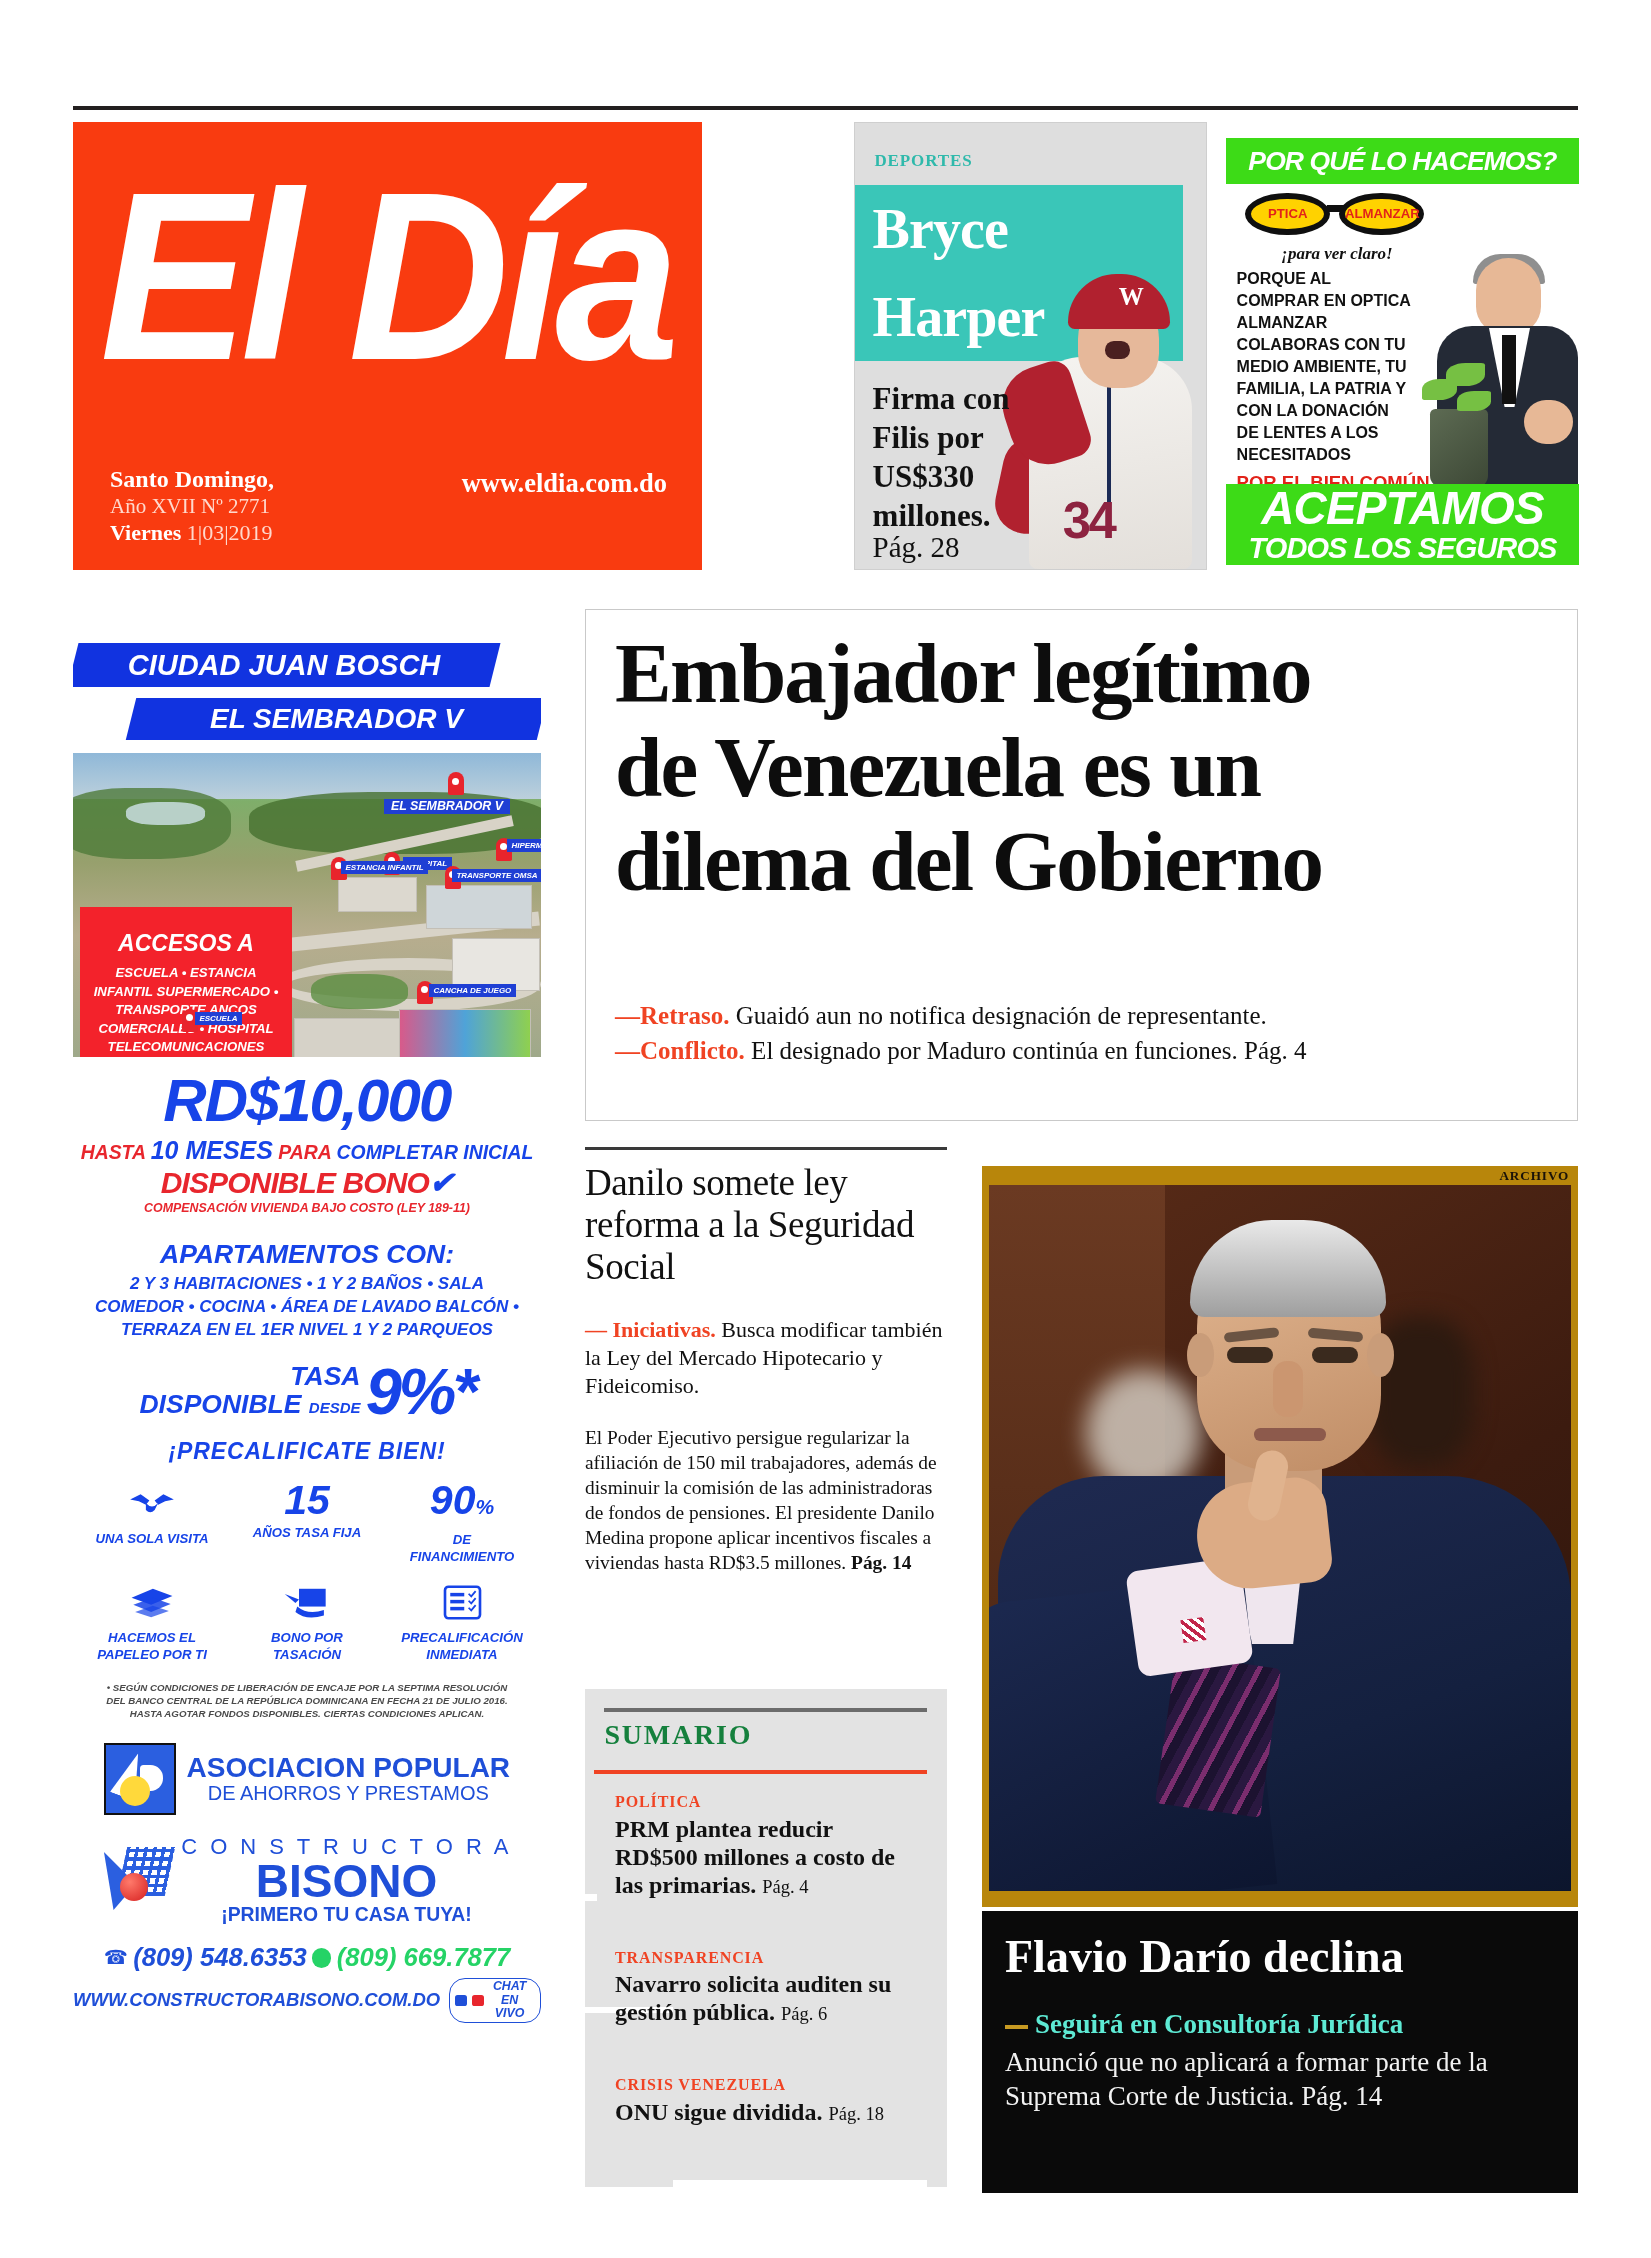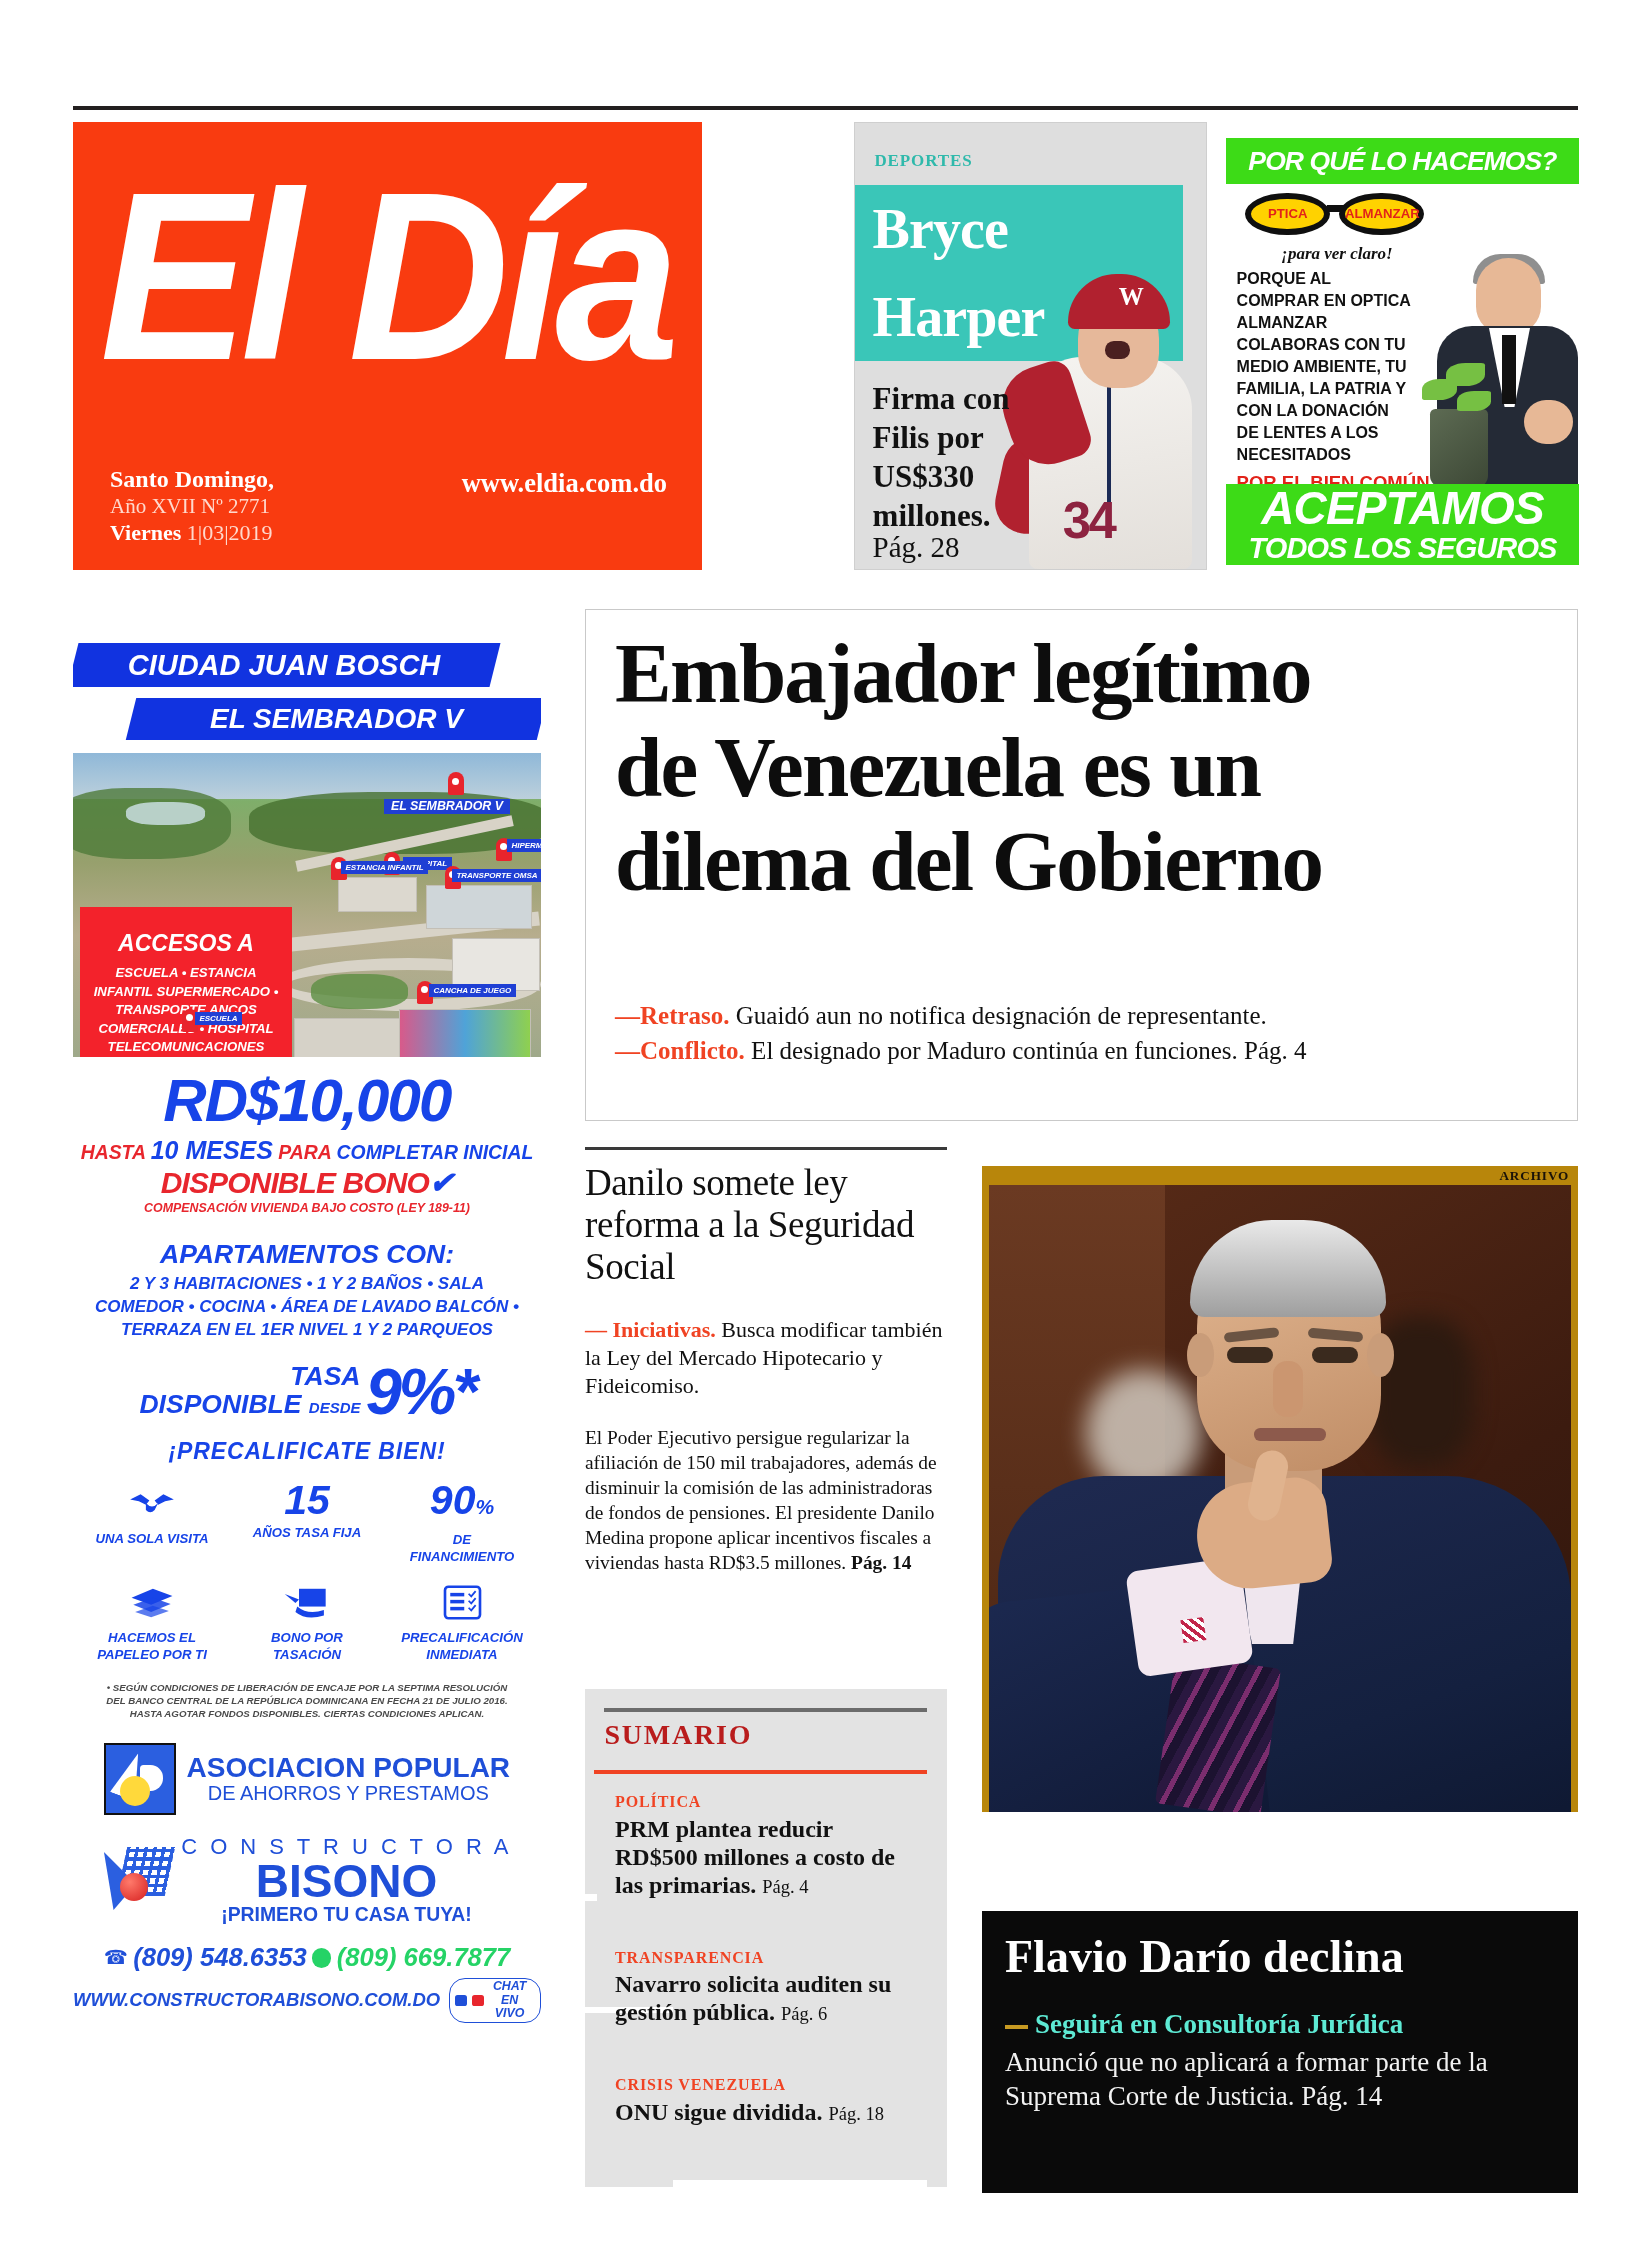--- a/index.html
+++ b/index.html
@@ -293,35 +293,35 @@
   .dan-lede .dash { color:#f04323; font-weight:700; }
   .dan-lede .lbl { color:#f04323; font-weight:700; }
   .dan-body { margin-top:25px; font-family:"Liberation Serif",serif; font-size:19.4px; line-height:25px; color:#111; }
   .dan-body b { font-weight:700; }
 
   
   .sumario { position:absolute; left:585px; top:1689px; width:362px; height:498px; background:#e3e3e3; }
   .sum-top { position:absolute; left:19.4px; top:19.4px; width:323px; height:3.5px; background:#6c6c6c; }
   .sum-title { position:absolute; left:19.4px; top:30px;
                font-family:"Liberation Serif",serif; font-weight:700; font-size:28px;
-               letter-spacing:1.8px; color:#b91c1c; }
+               letter-spacing:1.8px; color:#15803d; }
   .sum-rule { position:absolute; left:8.8px; top:81px; width:333px; height:3.5px; background:#f04323; }
   .sum-list { position:absolute; left:30px; top:104px; width:300px; }
   .sum-item { margin-bottom:48px; }
   .sum-kicker { font-family:"Liberation Serif",serif; font-weight:700; font-size:16px;
                 letter-spacing:0.9px; color:#f04323; }
   .sum-text { margin-top:3.5px; font-family:"Liberation Serif",serif; font-weight:700;
               font-size:24px; line-height:28px; color:#111; }
   .sum-text .pg { font-weight:400; font-size:18.5px; }
   .sum-notch1 { position:absolute; left:0; top:205px; width:12.4px; height:7px; background:#fff; }
   .sum-notch2 { position:absolute; left:0; top:318px; width:88px; height:6.2px; background:#fff; }
   .sum-notch3 { position:absolute; left:88px; bottom:0; width:254px; height:7px; background:#fff; }
 
   
-  .photo-box { position:absolute; left:982px; top:1166px; width:596px; height:646px; background:#b8860b; overflow:hidden; }
+  .photo-box { position:absolute; left:982px; top:1166px; width:596px; height:741px; background:#b8860b; overflow:hidden; }
   .photo-frame { position:absolute; left:7px; top:19.4px; width:582px; height:706px; overflow:hidden;
                  background:linear-gradient(150deg,#5a2c18,#3c1b0f 55%,#2a140b); }
   .ph-archivo { position:absolute; right:8.8px; top:1.8px; font-family:"Liberation Serif",serif;
                 font-weight:700; font-size:13.2px; color:#1a1208; letter-spacing:0.9px; }
   .ph-bg-l { position:absolute; left:0; top:0; width:176px; height:706px;
              background:linear-gradient(180deg,#6b3a22,#43200f); }
   .ph-blur1 { position:absolute; left:97px; top:185px; width:115px; height:124px;
               background:#cfc7bd; border-radius:50%; filter:blur(12.4px); opacity:.85; }
   .ph-blur2 { position:absolute; left:379px; top:132px; width:106px; height:150px;
               background:#2d1a10; border-radius:40%; filter:blur(10.6px); }

